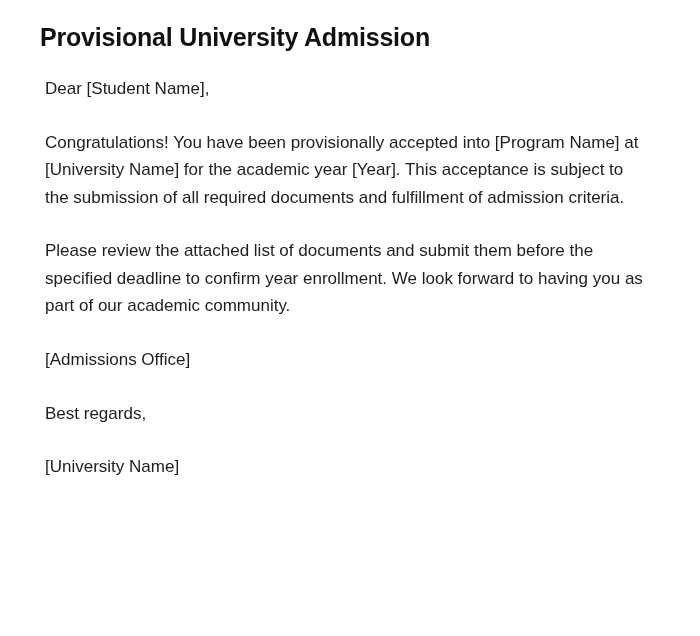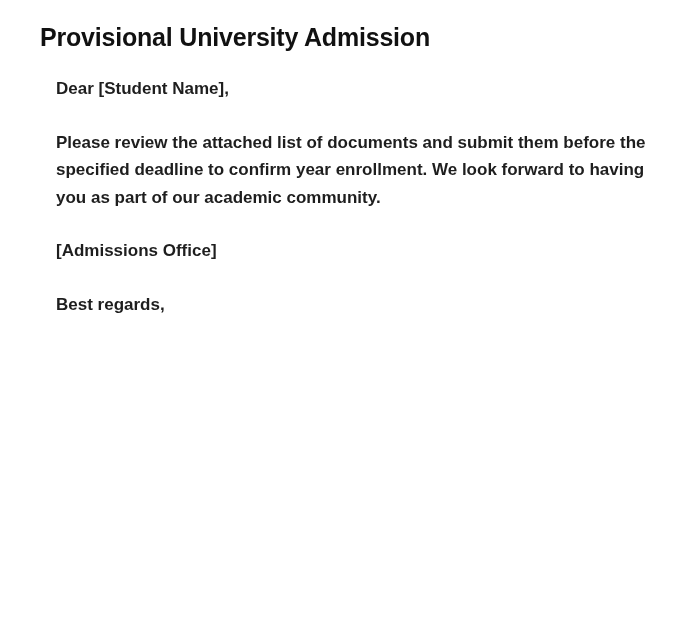--- a/index.html
+++ b/index.html
@@ -26,23 +26,22 @@
     font-weight: bold;
     line-height: 1.25;
     letter-spacing: -0.2px;
     color: #111111;
     margin: 0 0 22px 0;
   }
   .doc-para {
     font-size: 17px;
     line-height: 1.62;
     color: #1e1e1e;
-    margin: 0 0 20px 16px;
+    margin: 0 0 20px 5px;
     max-width: 605px;
-    font-weight: bold;
   }
   .doc-para.salutation {
     margin-bottom: 26px;
   }
   .doc-para.body-block {
     margin-bottom: 26px;
   }
   .doc-para.signoff {
     margin-bottom: 26px;
   }
@@ -52,21 +51,23 @@
 </style>
 </head>
 <body>
 
 <div class="page">
 
   <h1 class="doc-title">Provisional University Admission</h1>
 
   <p class="doc-para salutation">Dear [Student Name],</p>
 
+  <p class="doc-para body-block">Congratulations! You have been provisionally accepted into [Program Name] at [University Name] for the academic year [Year]. This acceptance is subject to the submission of all required documents and fulfillment of admission criteria.</p>
 
   <p class="doc-para body-block">Please review the attached list of documents and submit them before the specified deadline to confirm year enrollment. We look forward to having you as part of our academic community.</p>
 
   <p class="doc-para sig-line">[Admissions Office]</p>
 
   <p class="doc-para signoff">Best regards,</p>
 
+  <p class="doc-para sig-line">[University Name]</p>
 
 </div>
 
 </body></html>

